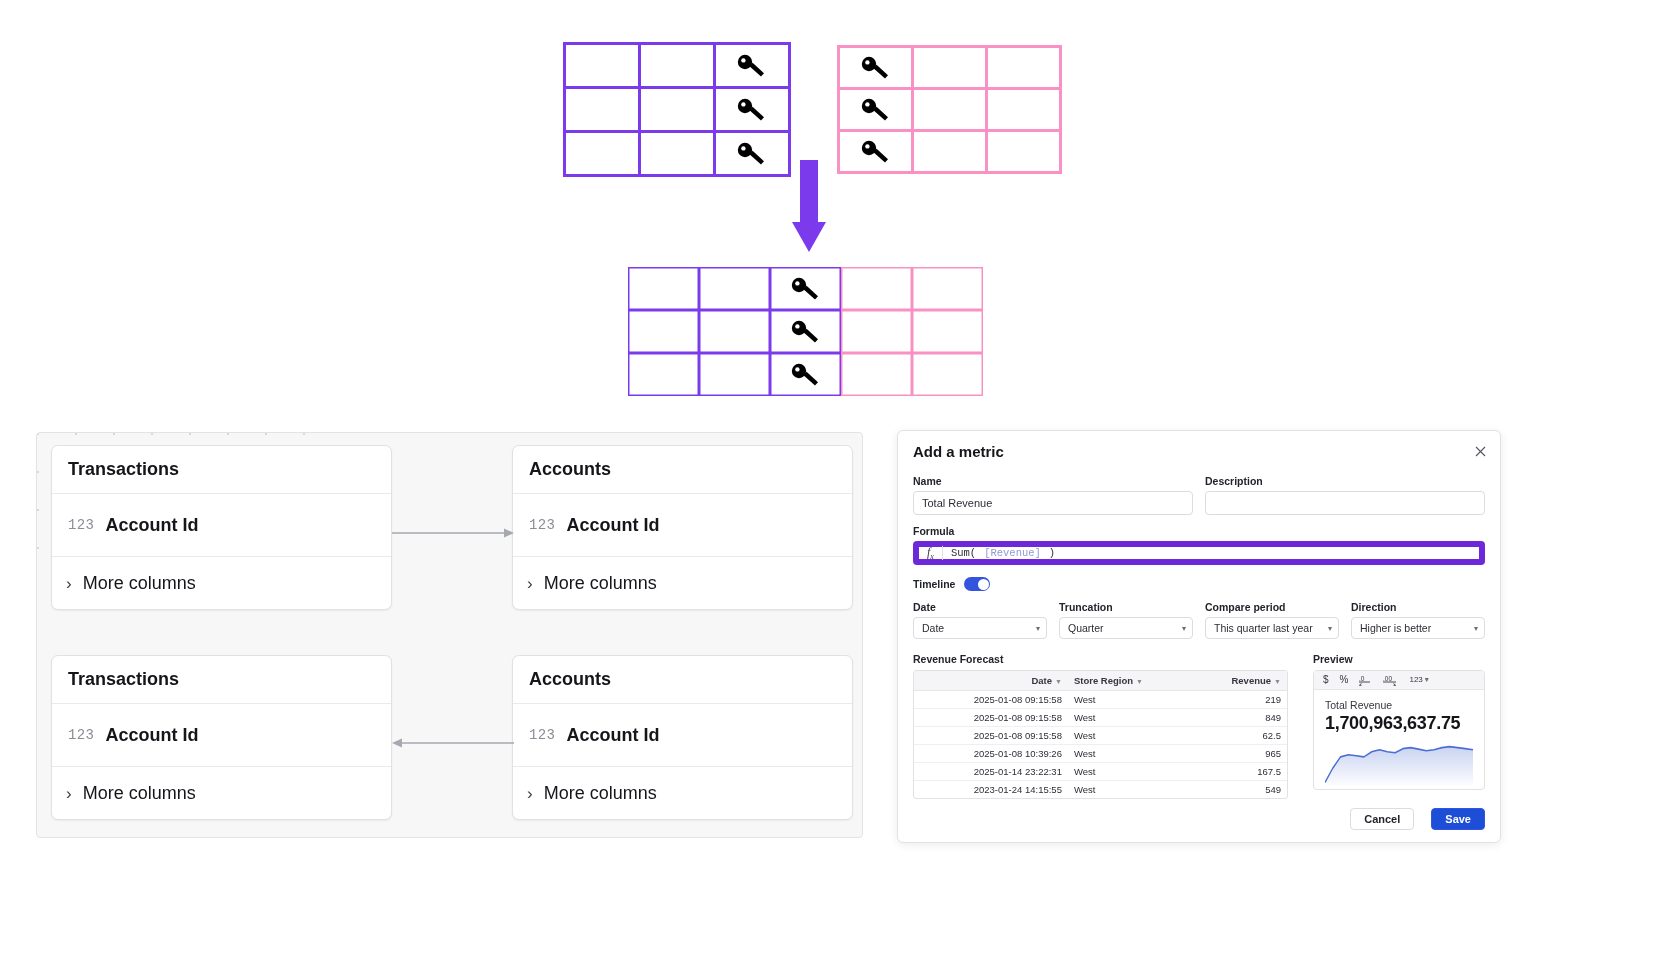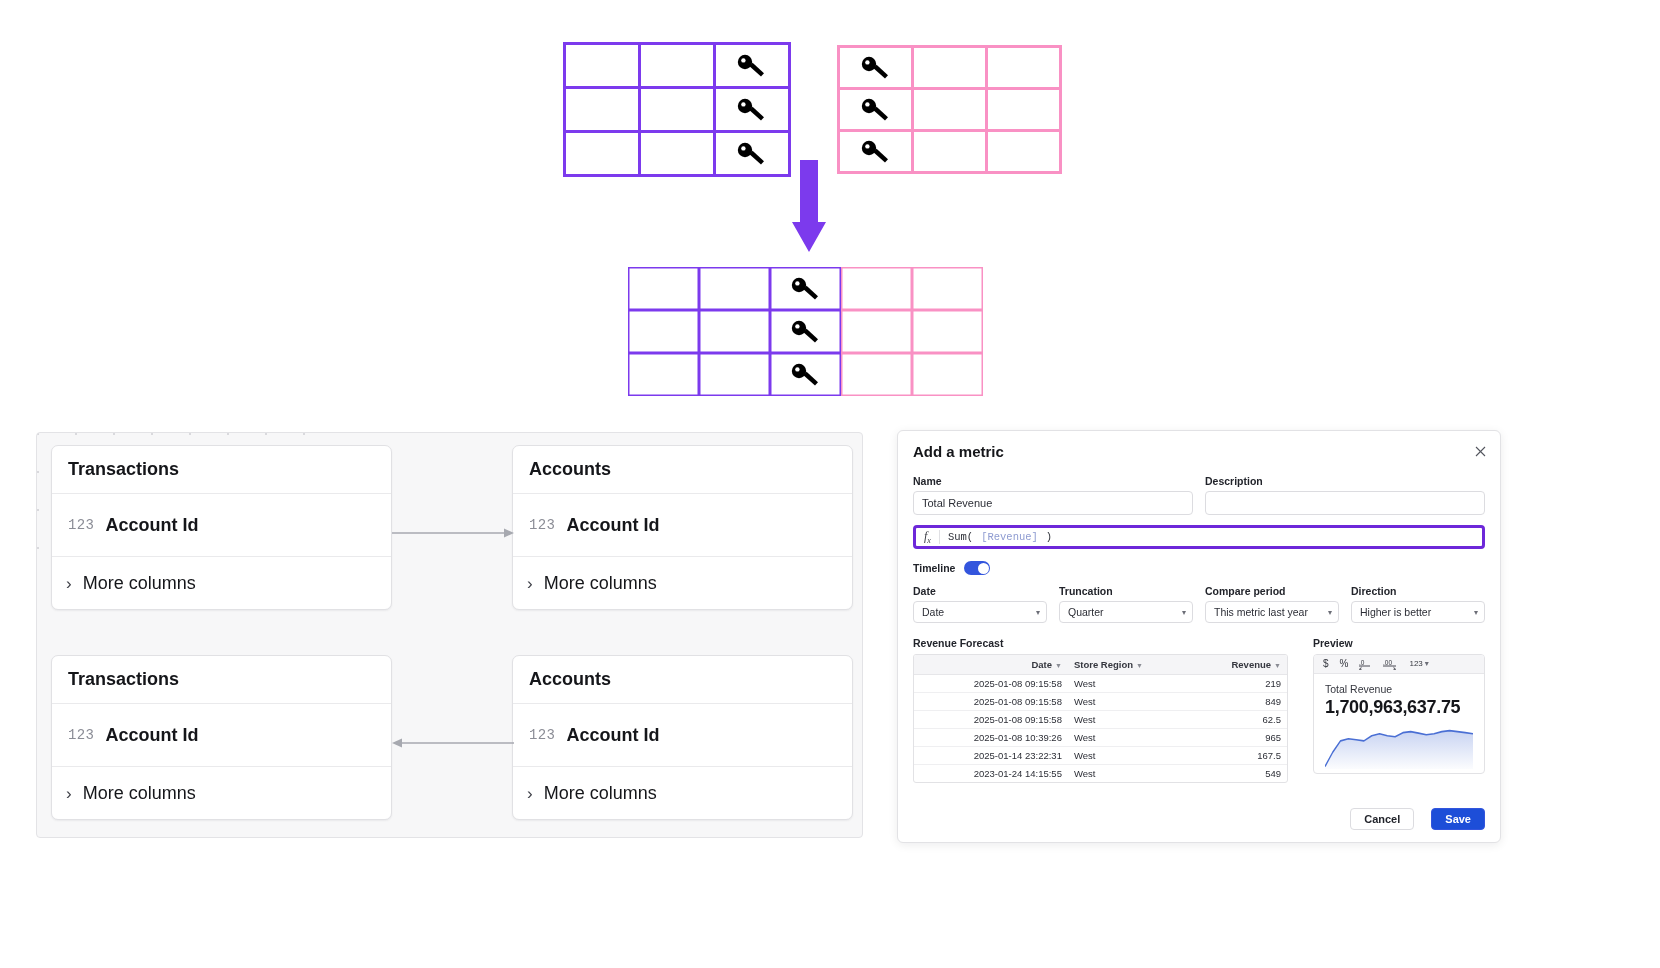--- a/index.html
+++ b/index.html
@@ -110,21 +110,21 @@
   .fld-label { font-size: 10.5px; font-weight: 700; color: #22242B; margin-bottom: 4px; }
   .fld-input {
     height: 24px; border: 1px solid #DCDCE0; border-radius: 4px;
     background:#fff; display:flex; align-items:center; padding: 0 8px;
     font-size: 11px; color: #2C2E36;
   }
   .row2 { display:flex; gap: 12px; }
   .row2 > div { flex: 1; }
 
   .formula-box {
-    height: 24px; border: 3px solid #6d28d9; border-radius: 4px;
+    height: 24px; border: 6px solid #6d28d9; border-radius: 4px;
     background:#fff; display:flex; align-items:center; gap:8px; padding: 0 8px;
     font-family: "Liberation Mono", monospace; font-size: 10.5px; color: #2C2E36;
   }
   .fx { font-style: italic; font-family: "Liberation Serif", serif; font-size: 12px; color:#3B3D45; }
   .fx-sep { width:1px; height:14px; background:#E0E0E4; }
   .tok-field { color: #8E9BD1; }
 
   .timeline-row { display:flex; align-items:center; gap: 9px; margin-top: 12px; }
   .timeline-lbl { font-size: 10.5px; font-weight: 700; color: #22242B; }
   .toggle {
@@ -376,20 +376,21 @@
           <div class="fld-label">Name</div>
           <div class="fld-input">Total Revenue</div>
         </div>
         <div>
           <div class="fld-label">Description</div>
           <div class="fld-input" placeholder=""></div>
         </div>
       </div>
 
       <div style="margin-top:10px;">
+        <div class="fld-label">Formula</div>
         <div class="formula-box">
           <span class="fx">f<sub style="font-size:8px;">x</sub></span>
           <span class="fx-sep"></span>
           <span>Sum(</span>
             <span class="tok-field">[Revenue]</span>
             <span>)</span>
         </div>
       </div>
 
       <div class="timeline-row">
@@ -410,21 +411,21 @@
         <div>
           <div class="fld-label">Truncation</div>
           <div class="sel-box">
             <span>Quarter</span>
             <span class="caret">▾</span>
           </div>
         </div>
         <div>
           <div class="fld-label">Compare period</div>
           <div class="sel-box">
-            <span>This metric last year</span>
+            <span>This quarter last year</span>
             <span class="caret">▾</span>
           </div>
         </div>
         <div>
           <div class="fld-label">Direction</div>
           <div class="sel-box">
             <span>Higher is better</span>
             <span class="caret">▾</span>
           </div>
         </div>

